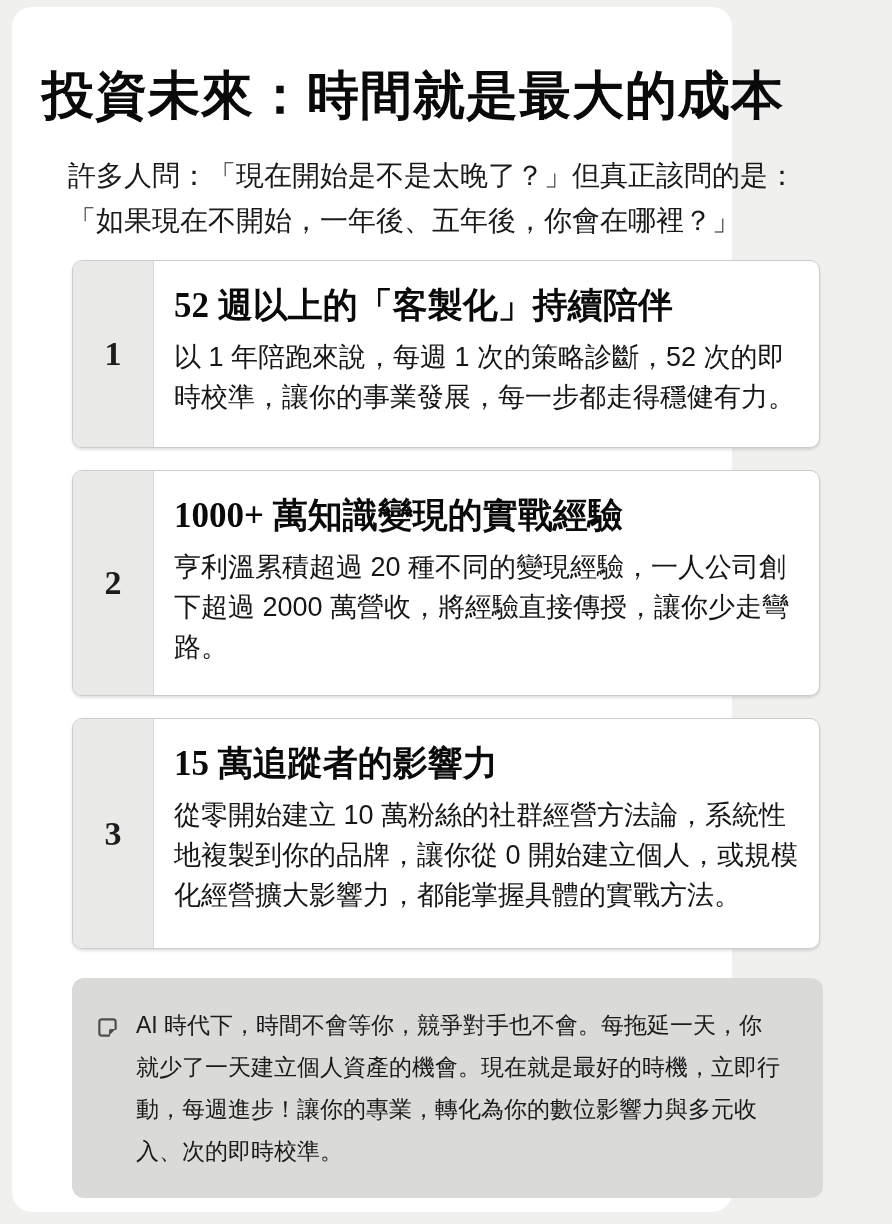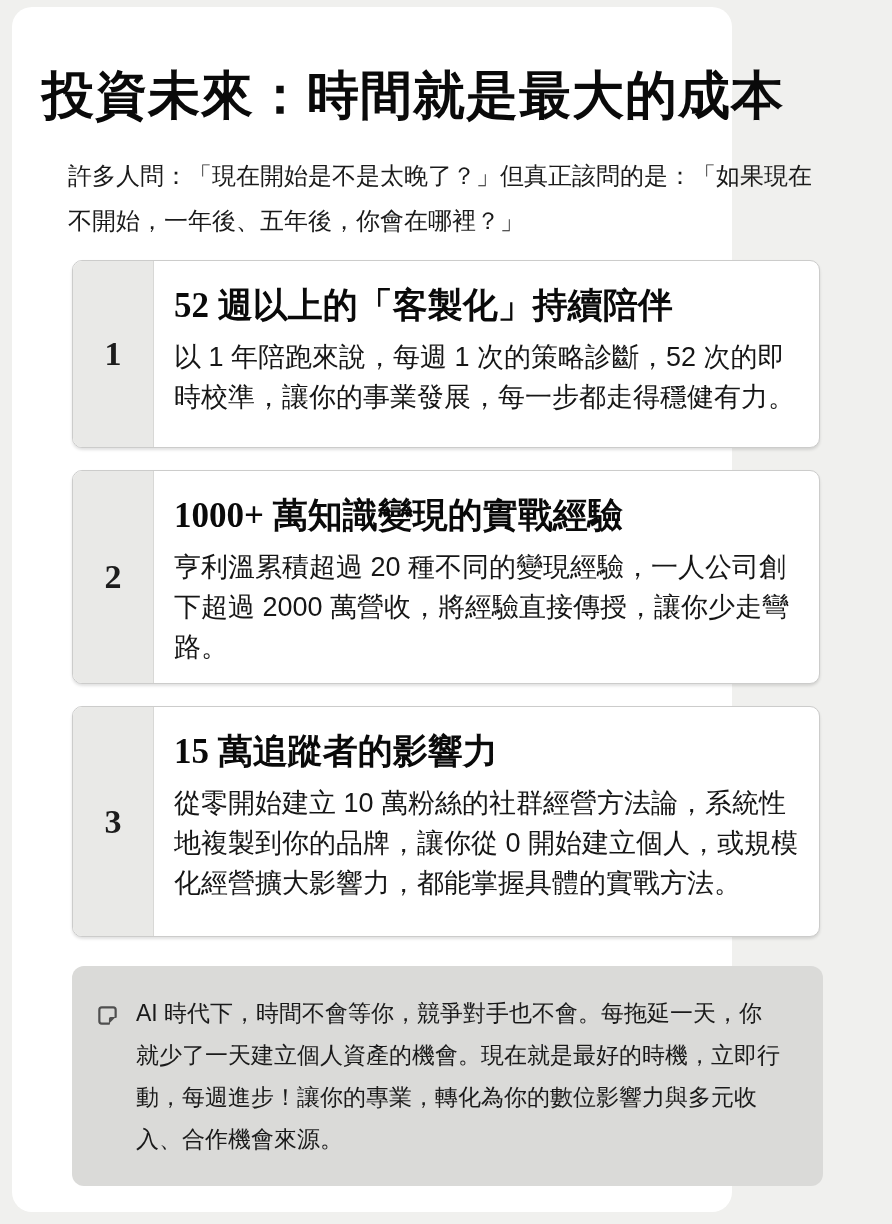--- a/index.html
+++ b/index.html
@@ -24,21 +24,21 @@
     font-weight: 900;
     font-size: 52px;
     line-height: 1.2;
     letter-spacing: 1px;
     color: #0a0a0a;
     white-space: nowrap;
   }
   .intro {
     margin: 26px 56px 0 56px;
     width: 755px;
-    font-size: 24px;
+    font-size: 28px;
     line-height: 45px;
     color: #1a1a1a;
   }
   .cards {
     margin: 17px 0 0 60px;
     width: 748px;
     display: flex;
     flex-direction: column;
     gap: 22px;
   }
@@ -60,21 +60,21 @@
     justify-content: center;
   }
   .card-number {
     font-family: "Liberation Serif", "DejaVu Serif", serif;
     font-weight: 700;
     font-size: 34px;
     color: #1c1c1c;
   }
   .card-content {
     flex: 1;
-    padding: 22px 20px 16px 20px;
+    padding: 22px 20px 28px 20px;
   }
   .card-title {
     font-family: "Liberation Serif", "DejaVu Serif", serif;
     font-weight: 900;
     font-size: 35px;
     line-height: 46px;
     color: #0a0a0a;
     margin-bottom: 8px;
   }
   .card-body {
@@ -149,16 +149,16 @@
 
   </div>
 
   <div class="note-box">
     <span class="note-icon">
       <svg width="23" height="23" viewBox="0 0 24 24" fill="none" stroke="#4f4f4f" stroke-width="2.3" stroke-linecap="round" stroke-linejoin="round">
         <path d="M20.5 13.5 V6 a2.5 2.5 0 0 0 -2.5 -2.5 H6 A2.5 2.5 0 0 0 3.5 6 v12 a2.5 2.5 0 0 0 2.5 2.5 h7.5"></path>
         <path d="M13.5 20.5 L20.5 13.5 H15.2 a1.7 1.7 0 0 0 -1.7 1.7 Z" fill="#4f4f4f" stroke="none"></path>
       </svg>
     </span>
-    <p class="note-text">AI 時代下，時間不會等你，競爭對手也不會。每拖延一天，你就少了一天建立個人資產的機會。現在就是最好的時機，立即行動，每週進步！讓你的專業，轉化為你的數位影響力與多元收入、合作機會來源。</p>
+    <p class="note-text">AI 時代下，時間不會等你，競爭對手也不會。每拖延一天，你就少了一天建立個人資產的機會。現在就是最好的時機，立即行動，每週進步！讓你的專業，轉化為你的數位影響力與多元收入、次的即時校準。</p>
   </div>
 
 </div>
 
 </body></html>

